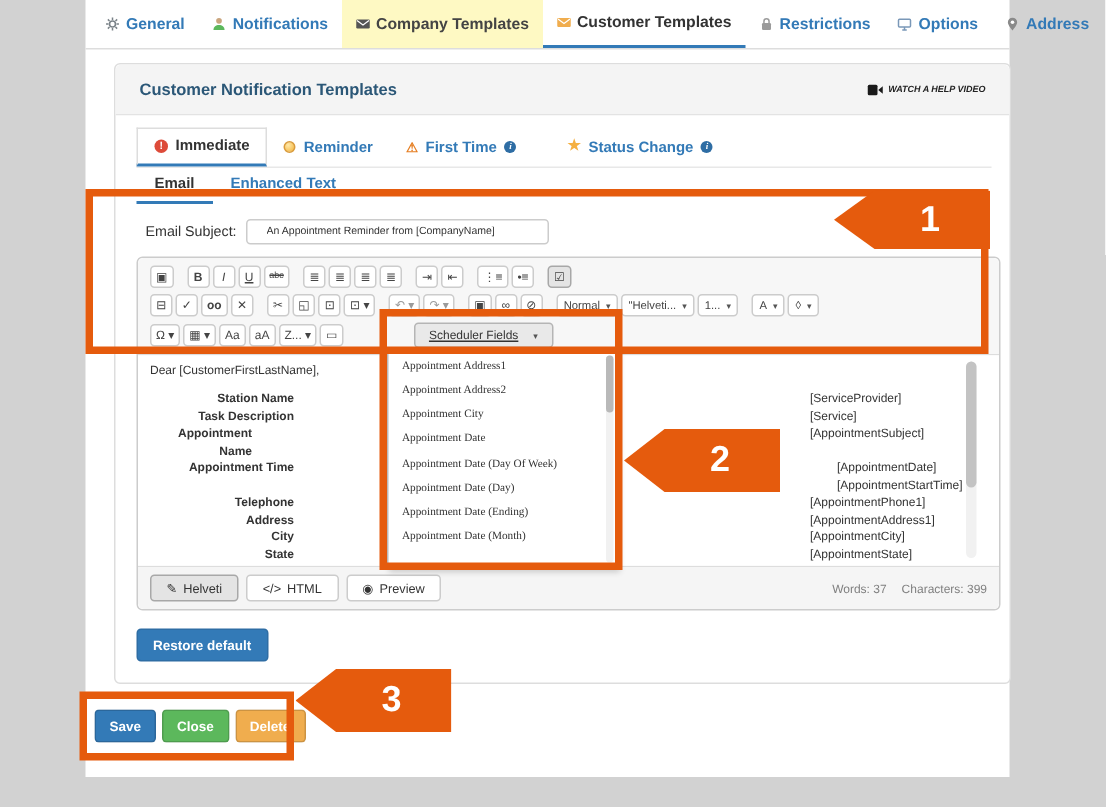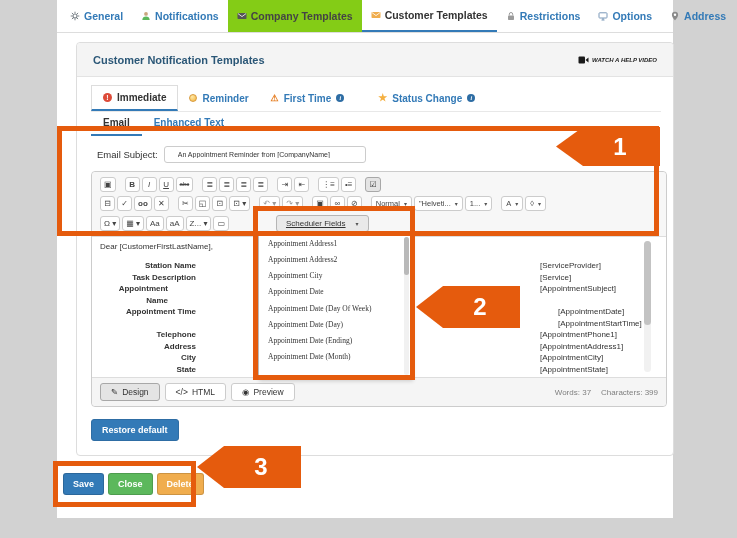--- a/index.html
+++ b/index.html
@@ -3,21 +3,21 @@
 <meta charset="utf-8">
 <style>
   * { margin:0; padding:0; box-sizing:border-box; }
   body { font-family:"Liberation Sans", sans-serif; }
   .page { position:relative; width:737px; height:538px; background:#d2d2d2; overflow:hidden; }
   .content { position:absolute; left:57px; top:0; width:616px; height:518px; background:#ffffff; }
 
   
   .tabbar { height:33px; display:flex; align-items:stretch; border-bottom:1px solid #ddd; padding-left:4px; }
   .tab { display:flex; align-items:center; gap:4px; padding:0 9px; font-size:10.5px; font-weight:bold; color:#337ab7; cursor:pointer; white-space:nowrap; }
-  .tab.hoverstate { background:#84cc16; color:#444; }
+  .tab.hoverstate { background:#fef9c3; color:#444; }
   .tab.active { color:#333; border-bottom:2px solid #337ab7; background:#fff; }
   .tab svg { width:10px; height:10px; }
 
   
   .panel { position:absolute; left:19px; top:42px; width:598px; height:414px; border:1px solid #ddd; border-radius:4px; background:#fff; }
   .panel-head { height:34px; background:#f4f4f4; border-bottom:1px solid #e3e3e3; border-radius:4px 4px 0 0; display:flex; align-items:center; justify-content:space-between; padding:0 16px; }
   .panel-title { font-size:11px; font-weight:bold; color:#2b5777; }
   .help-video { display:flex; align-items:center; gap:3px; font-size:6px; font-weight:bold; font-style:italic; color:#222; }
 
   
@@ -323,21 +323,21 @@
               <span class="ed-val">[AppointmentState]</span>
             </div>
           <div class="ed-scroll">
               <div class="ed-thumb"></div>
             </div>
         </div>
 
         <div class="ed-footer">
           <span class="fbtn toggled">
               <span>✎</span>
-              <span>Design</span>
+              <span>Helveti</span>
             </span>
           <span class="fbtn">
               <span>&lt;/&gt;</span>
               <span>HTML</span>
             </span>
           <span class="fbtn">
               <span>◉</span>
               <span>Preview</span>
             </span>
           <span class="wc">

